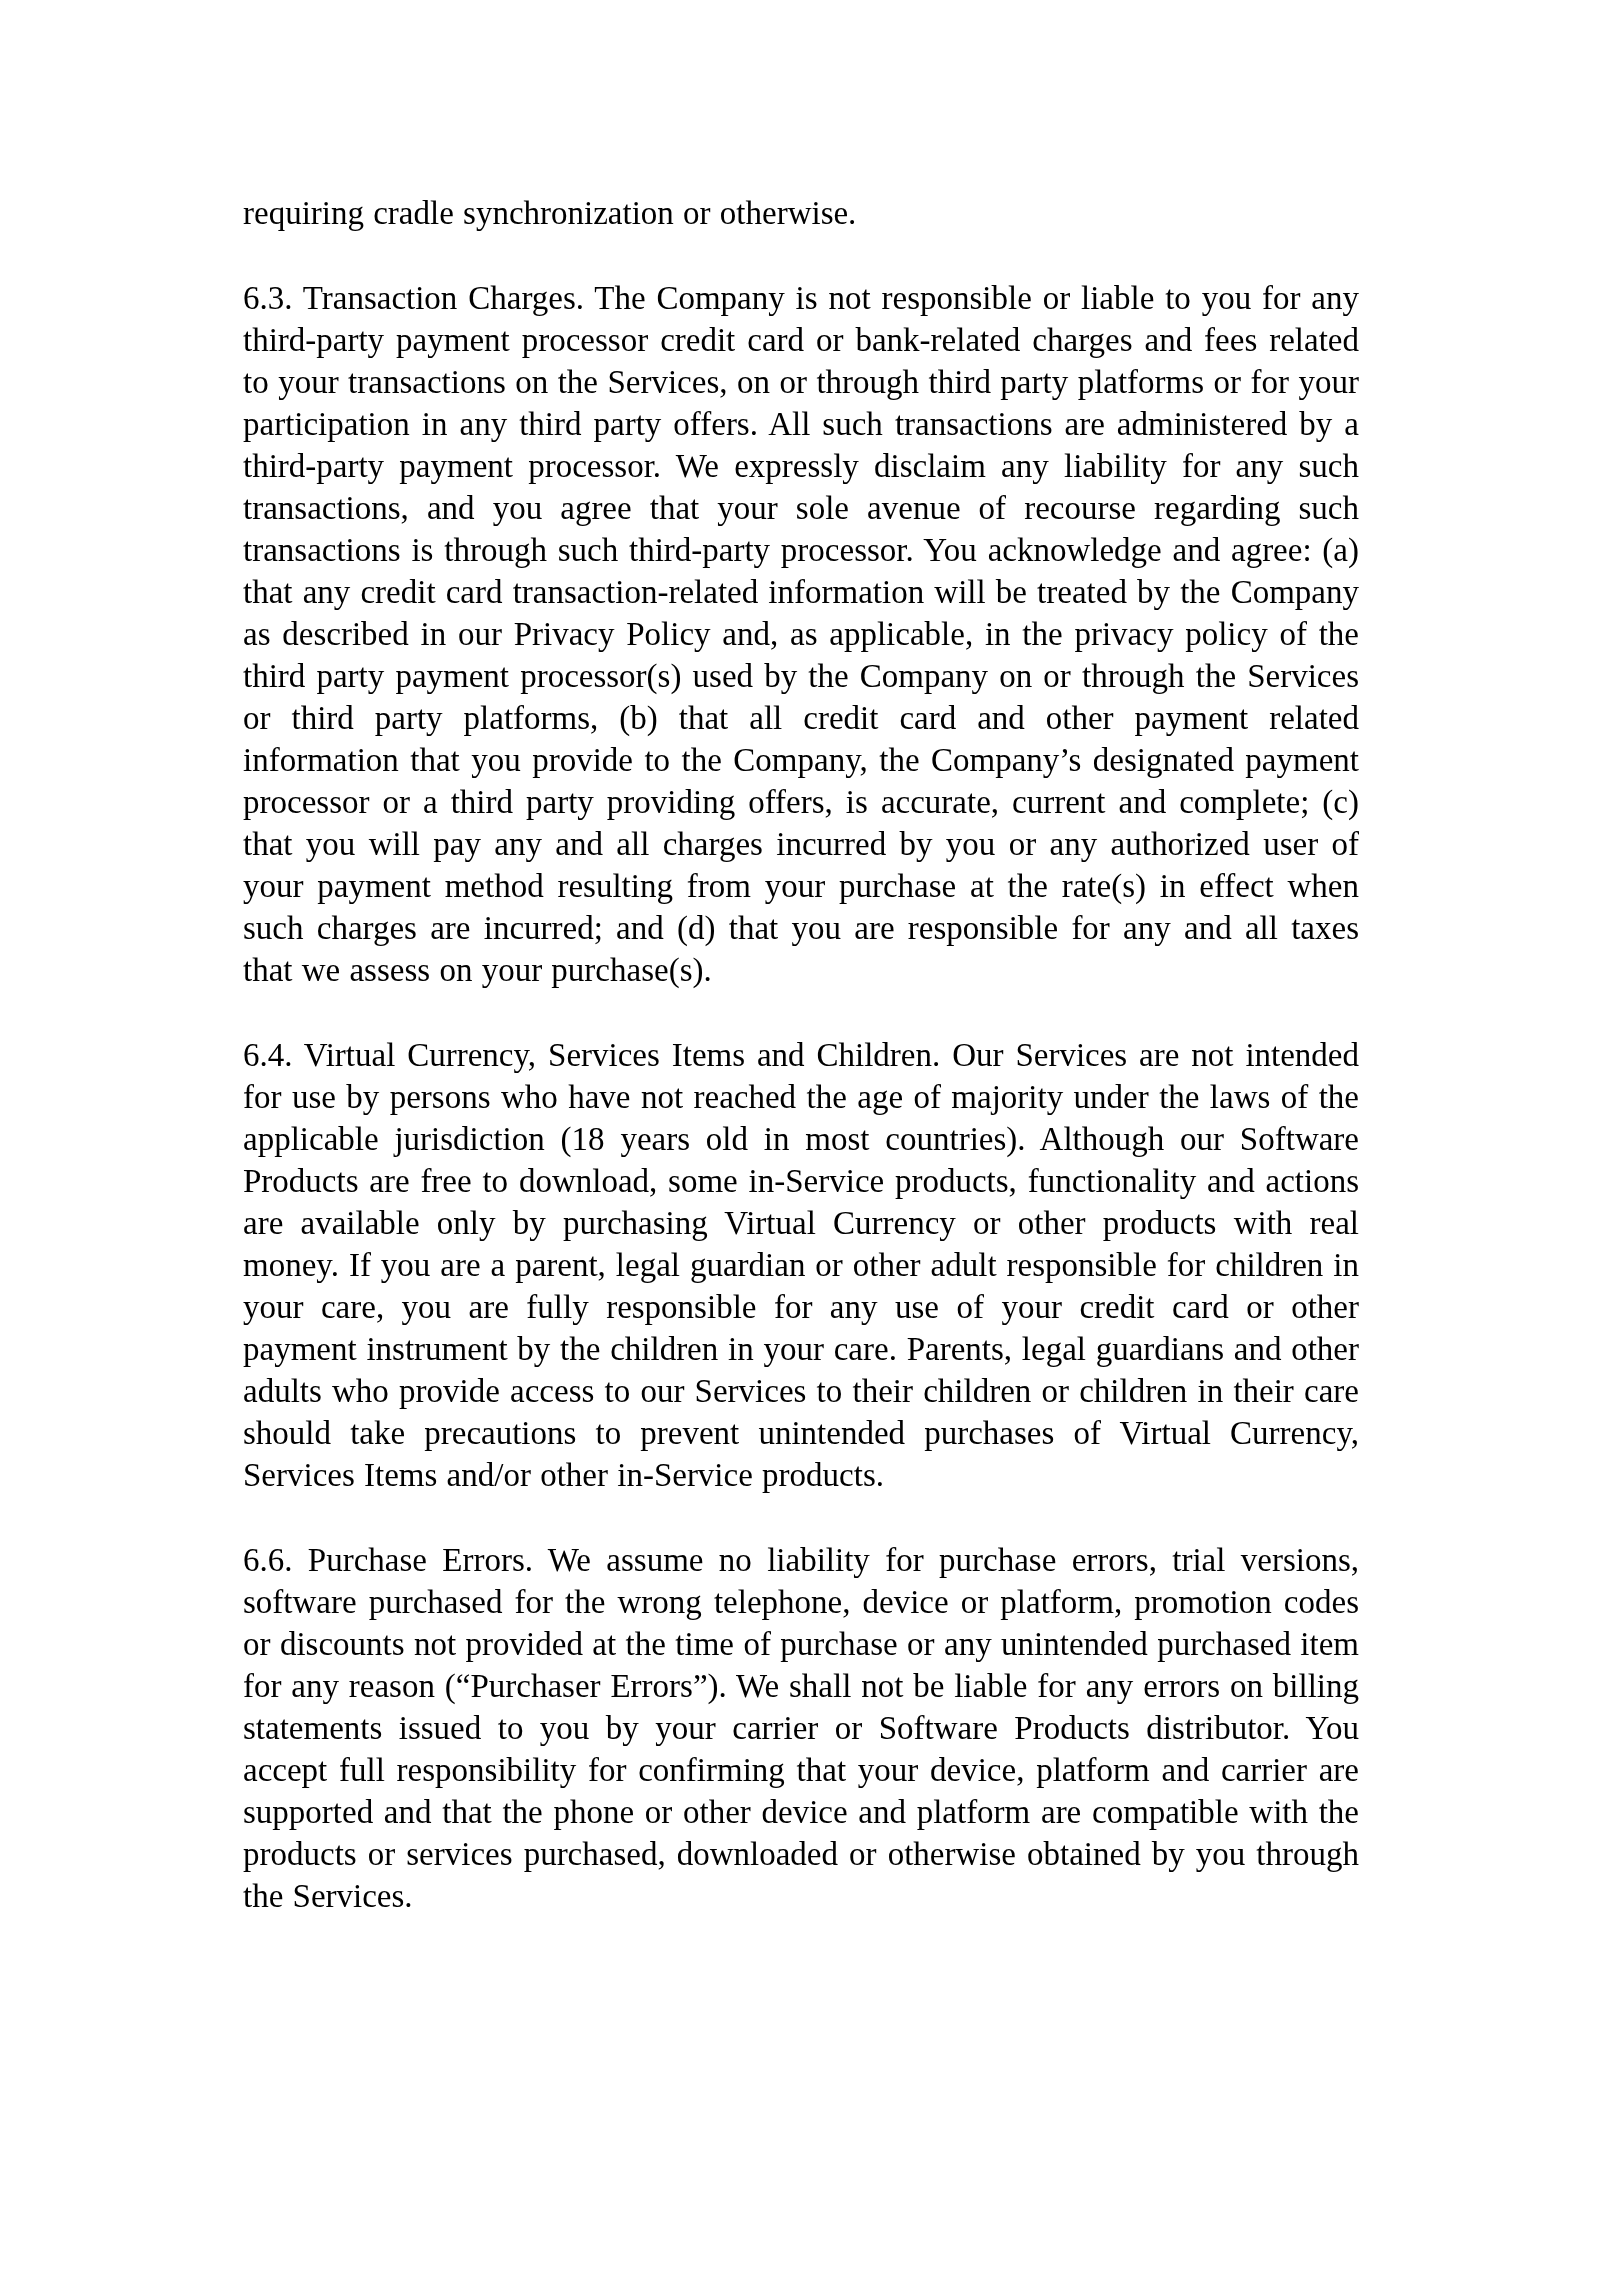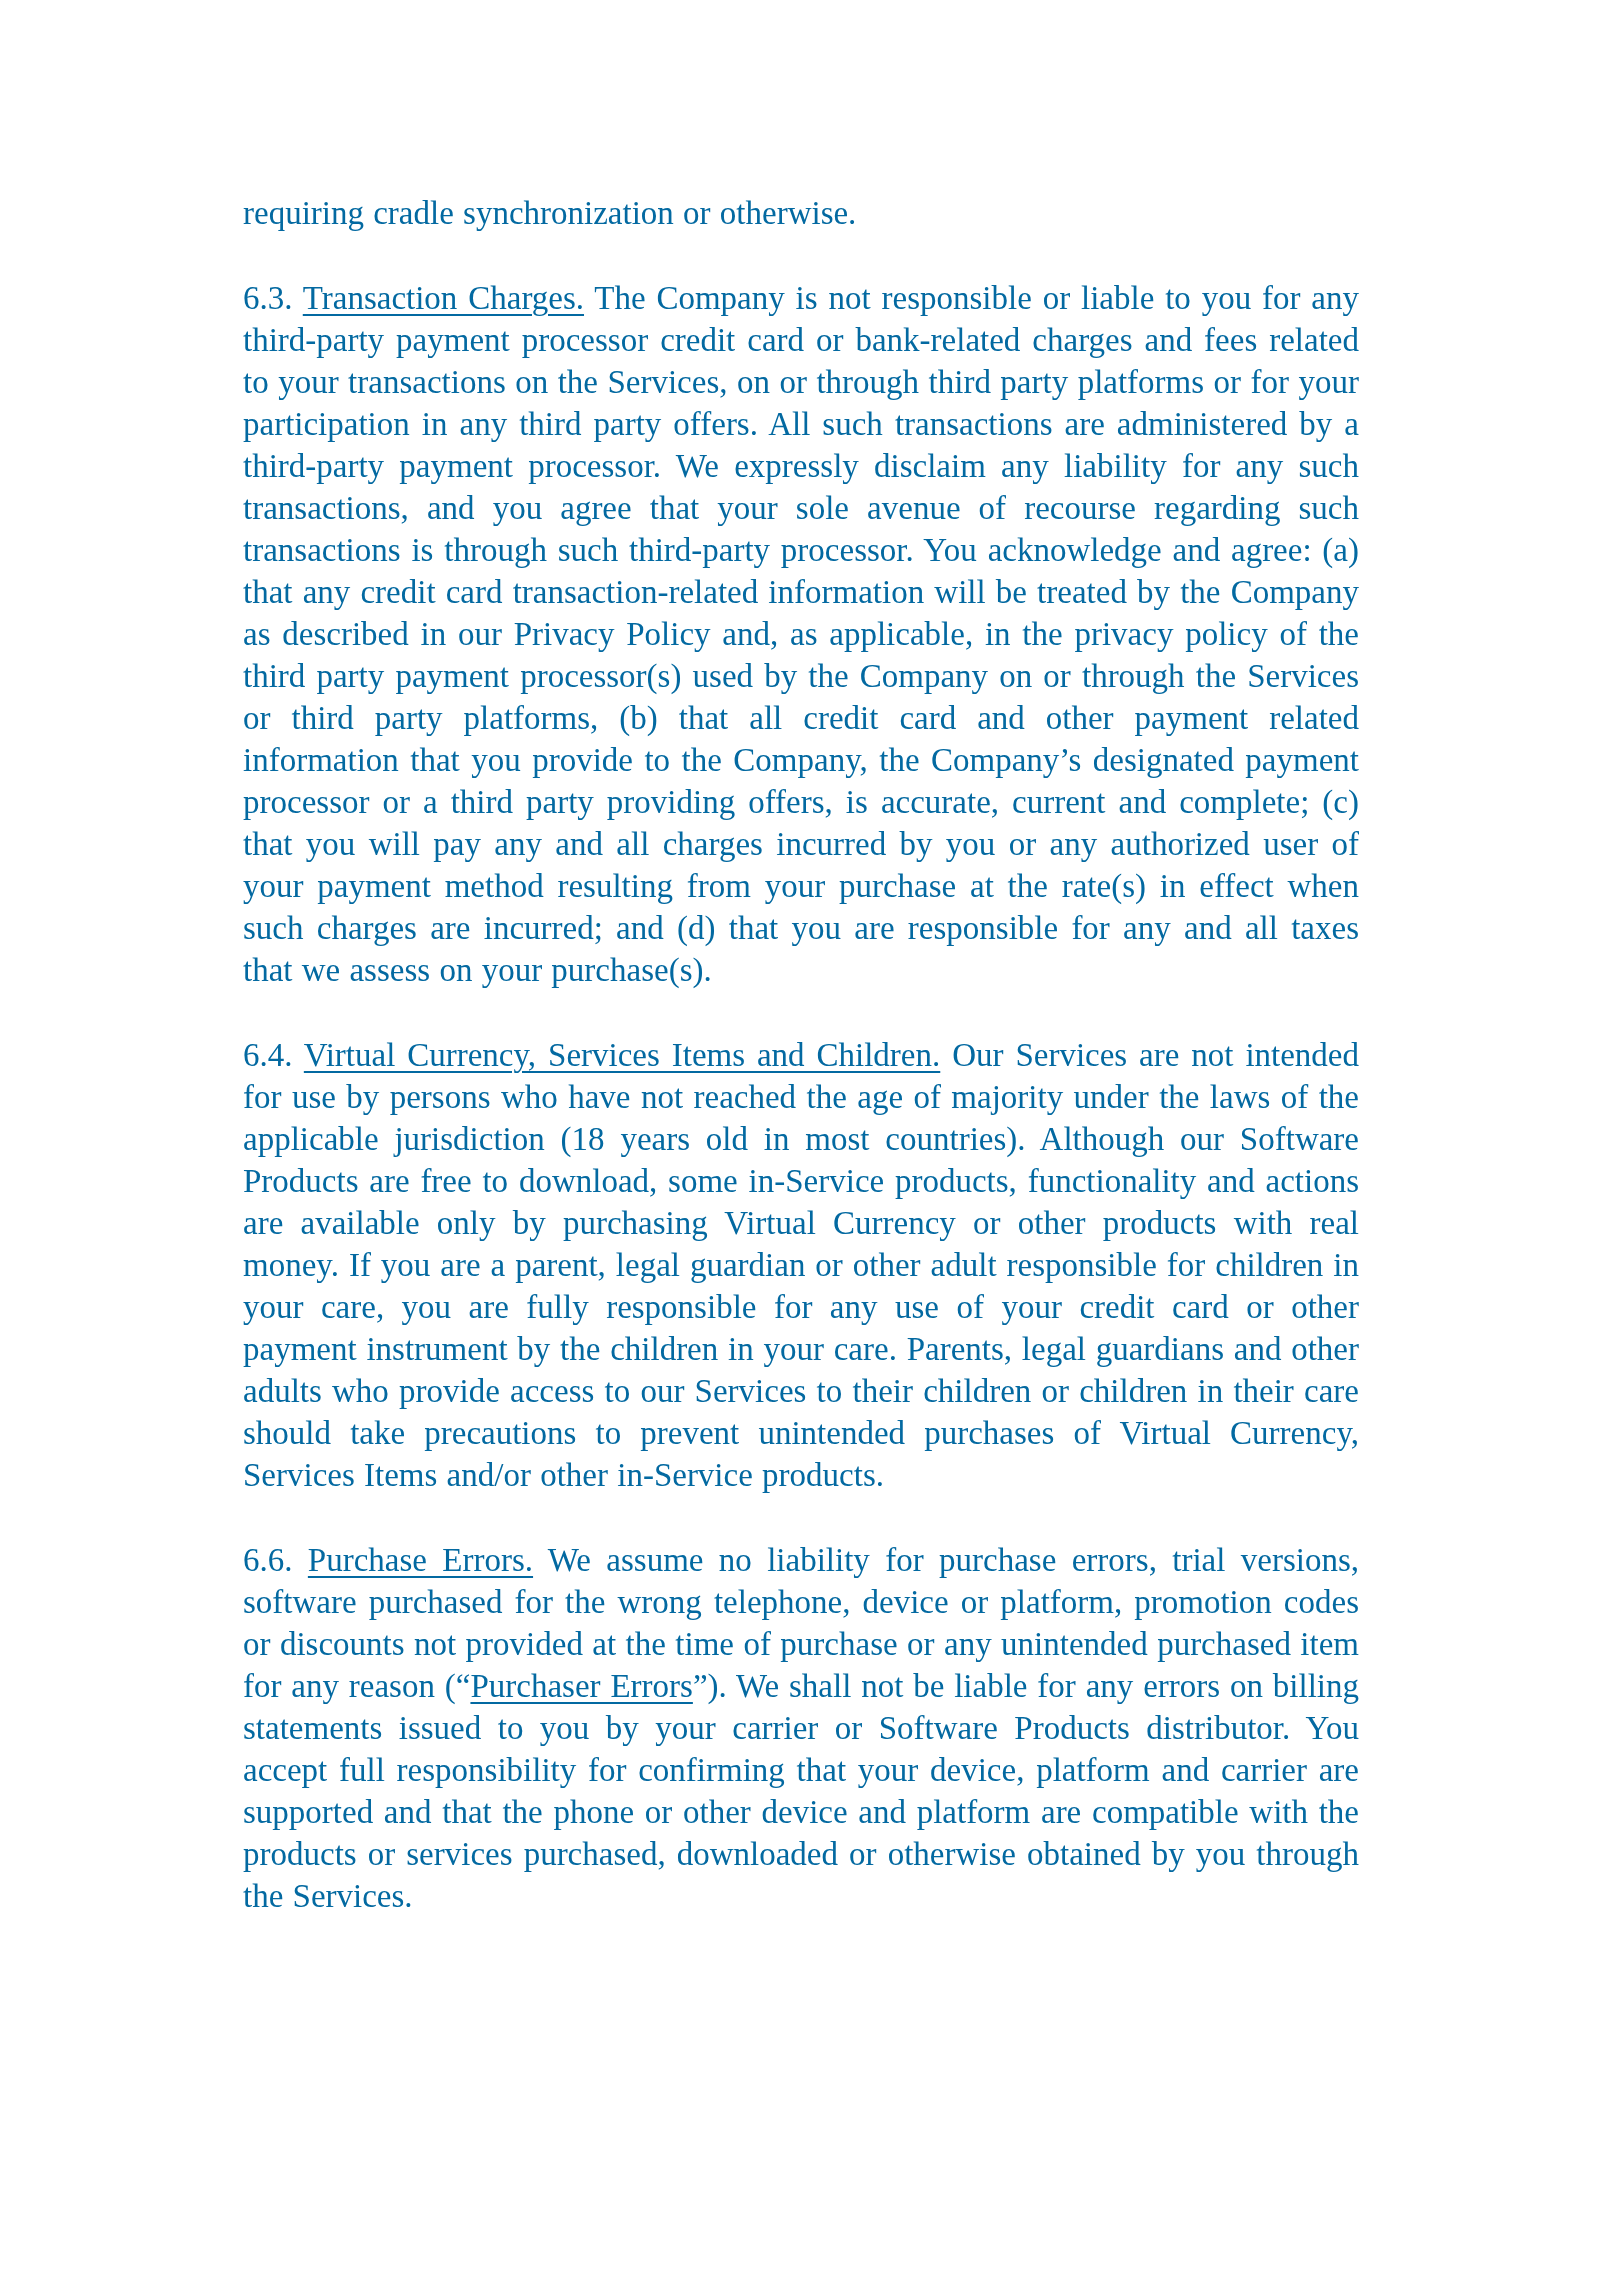--- a/index.html
+++ b/index.html
@@ -18,29 +18,28 @@
     position: absolute;
     left: 243px;
     top: 192px;
     width: 1133px;
   }
   .para {
     margin: 0 17px 43px 0;
     font-family: "Liberation Serif", "DejaVu Serif", serif;
     font-size: 33px;
     line-height: 42px;
-    color: #0369a1;
+    color: #000000;
     text-align: justify;
     word-spacing: 1px;
   }
   .para:last-child {
     margin-bottom: 0;
   }
   .para span.u {
-    text-decoration: underline;
     text-decoration-thickness: 2px;
     text-underline-offset: 4.9px;
   }
 </style>
 </head>
 <body>
 
 <div class="page">
   <main class="content">
     <p class="para"><span>requiring cradle synchronization or otherwise.</span></p>

